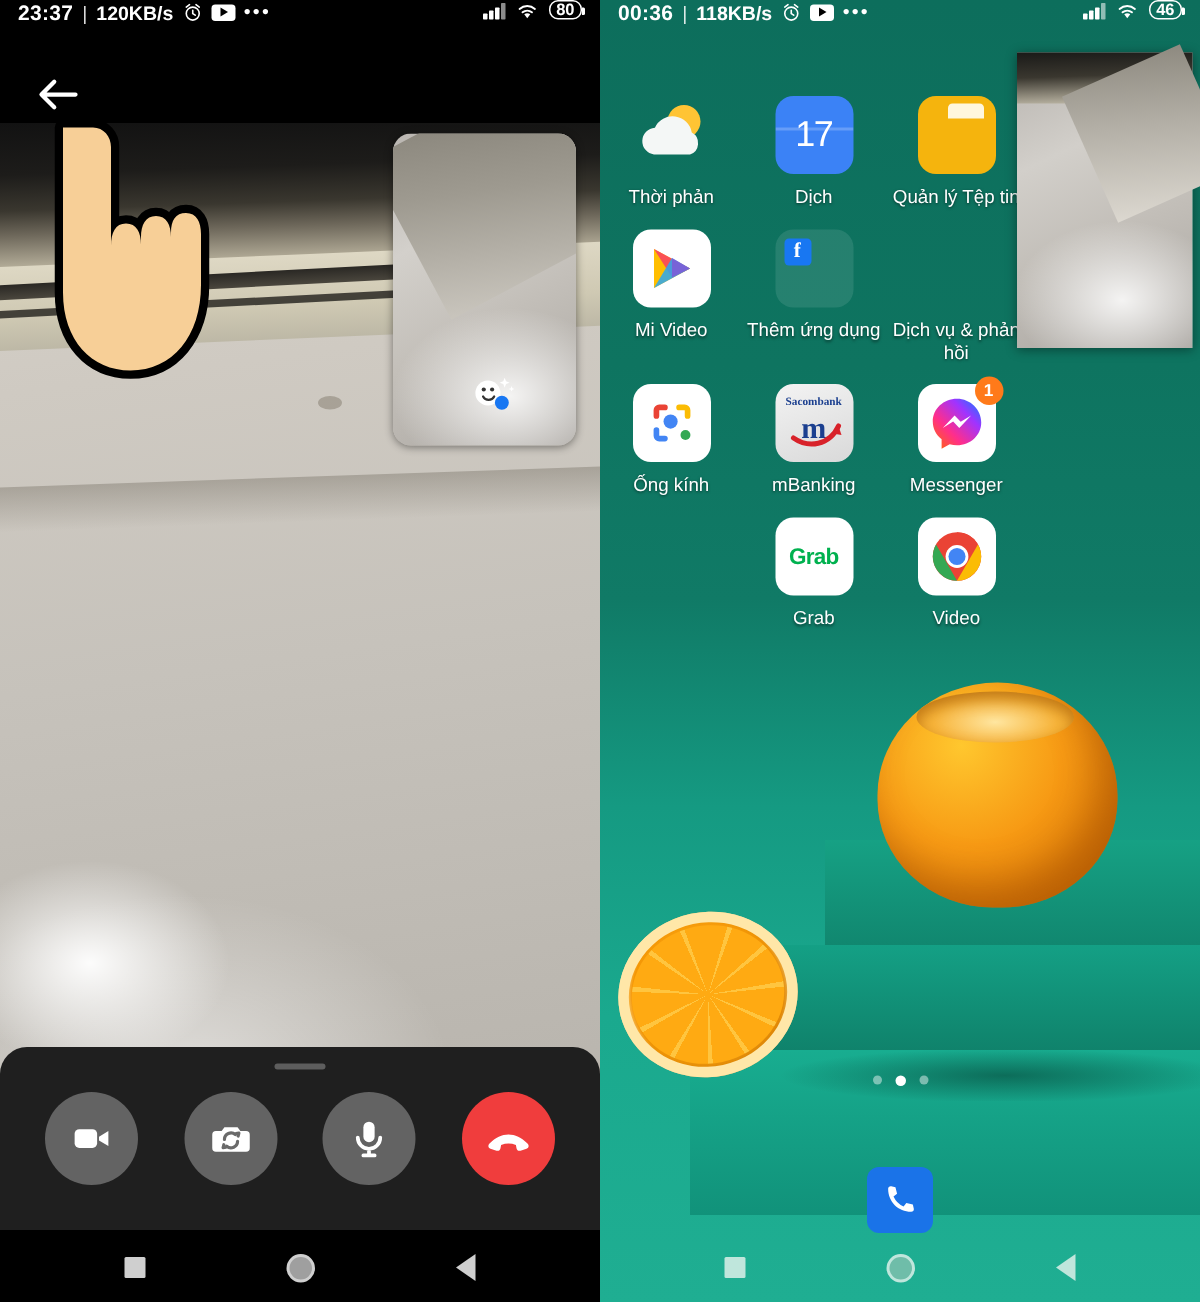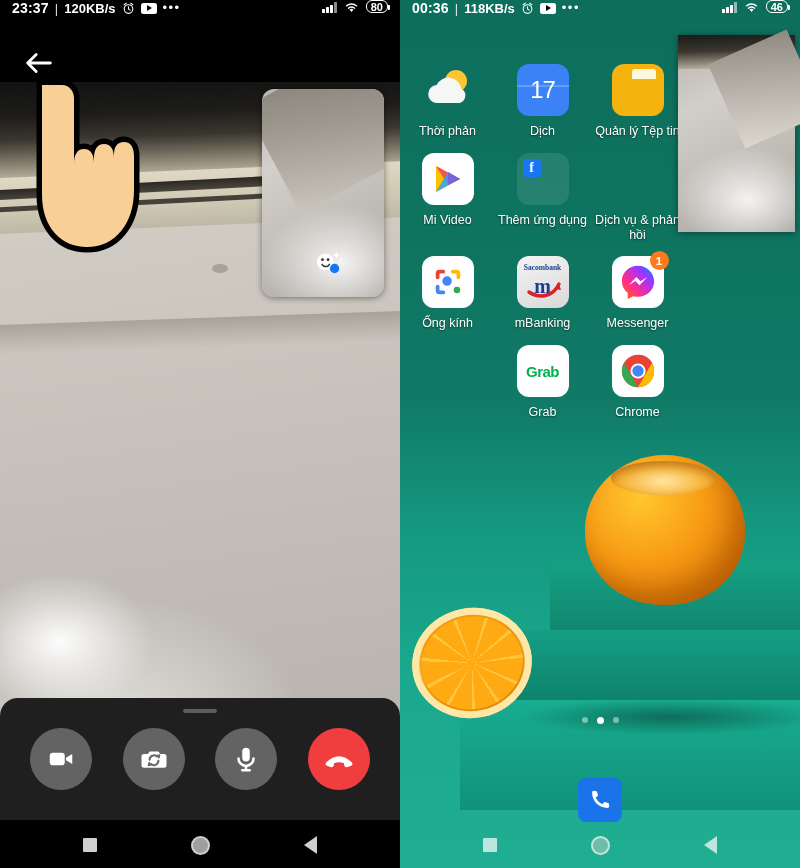--- a/index.html
+++ b/index.html
@@ -509,21 +509,21 @@
                 <circle cx="20" cy="20" r="17" fill="#ea4335"></circle>
                 <path d="M20 3a17 17 0 0114.7 8.5H20z" fill="#ea4335"></path>
                 <path d="M34.7 11.5A17 17 0 0120 37l7.3-12.7z" fill="#fbbc04"></path>
                 <path d="M20 37A17 17 0 015.3 11.5L12.6 24z" fill="#34a853"></path>
                 <path d="M5.3 11.5h29.4l-7.4 12.8H12.7z" fill="#fbbc04" opacity="0"></path>
                 <circle cx="20" cy="20" r="8" fill="#fff"></circle>
                 <circle cx="20" cy="20" r="6" fill="#4285f4"></circle>
               </svg>
             </div>
           </div>
-          <div class="app-label">Chrome</div>
+          <div class="app-label">Video</div>
         </div>
 
       </div>
     </div>
 
     <div class="page-dots">
       <span></span>
       <span class="on"></span>
       <span></span>
     </div>

